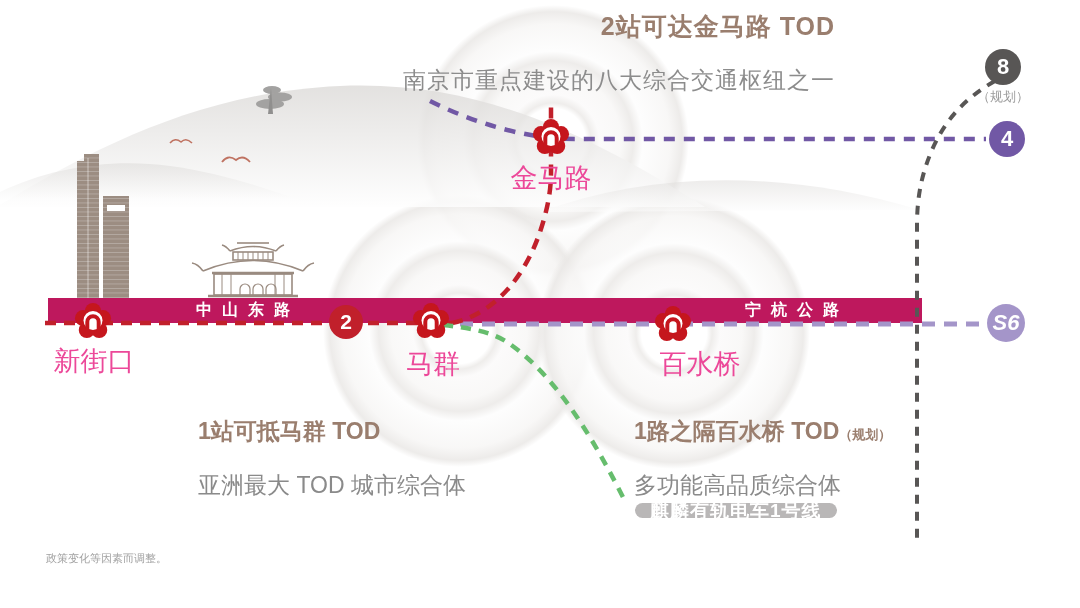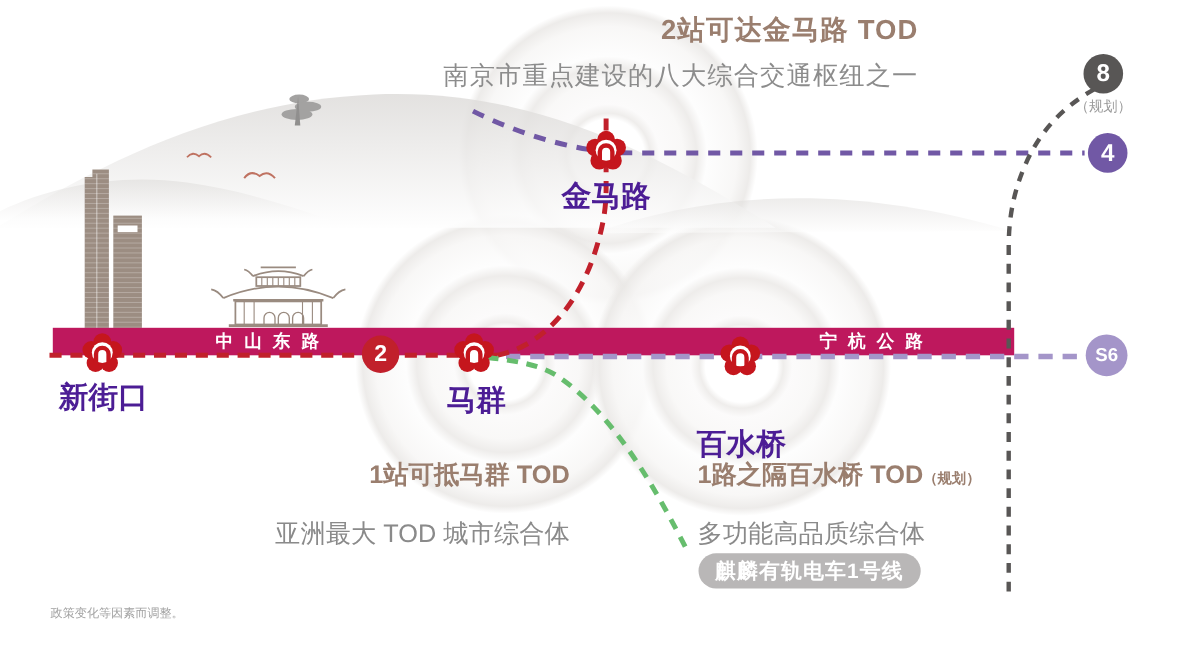--- a/index.html
+++ b/index.html
@@ -16,33 +16,33 @@
       #eae8e6 95%, rgba(255,255,255,0) 100%);
   }
   .svg-layer{position:absolute;left:0;top:0;pointer-events:none;}
   .road-bar{position:absolute;left:48px;top:298px;width:874px;height:25px;background:#be185d;z-index:2;}
   .road-label{position:absolute;top:2px;color:#ffffff;font-size:16px;font-weight:bold;letter-spacing:10px;white-space:nowrap;}
   .badge{position:absolute;border-radius:50%;color:#fff;display:flex;align-items:center;justify-content:center;
     font-weight:bold;z-index:6;}
   .badge-2{left:329px;top:305px;width:34px;height:34px;background:#c1202b;font-size:21px;}
   .badge-4{left:989px;top:121px;width:36px;height:36px;background:#7158a5;font-size:22px;}
   .badge-8{left:985px;top:49px;width:36px;height:36px;background:#585655;font-size:22px;}
-  .badge-s6{left:987px;top:304px;width:38px;height:38px;background:#a495c9;font-size:17px;z-index:6;}
+  .badge-s6{left:987px;top:304px;width:38px;height:38px;background:#a495c9;font-size:22px;z-index:6;font-style:italic;}
   .badge-note{position:absolute;left:973px;top:88px;width:60px;text-align:center;font-size:13px;color:#9b9b9b;z-index:6;}
-  .station-label{position:absolute;transform:translateX(-50%);font-size:27px;font-weight:700;color:#4c1d95;white-space:nowrap;z-index:6;}
+  .station-label{position:absolute;transform:translateX(-50%);font-size:27px;font-weight:400;color:#ec4899;white-space:nowrap;z-index:6;}
   .title-block{position:absolute;left:255px;top:10px;width:580px;text-align:right;z-index:6;}
   .title-main{font-size:25px;font-weight:bold;color:#9a7e6e;letter-spacing:1px;}
-  .title-sub{margin-top:10px;font-size:23px;color:#8c8c8c;letter-spacing:1px;}
+  .title-sub{margin-top:22px;font-size:23px;color:#8c8c8c;letter-spacing:1px;}
   .annot{position:absolute;z-index:6;}
-  .annot-maqun{left:198px;top:416px;width:320px;text-align:right;}
+  .annot-maqun{left:198px;top:416px;width:320px;text-align:left;}
   .annot-bsq{left:634px;top:416px;width:300px;text-align:left;}
   .annot-h{font-size:23px;font-weight:bold;color:#9a7e6e;white-space:nowrap;}
   .annot-h .small-note{font-size:13px;font-weight:bold;color:#9a7e6e;}
   .annot-s{margin-top:23px;font-size:23px;color:#8a8a8a;white-space:nowrap;}
-  .tram-pill{position:absolute;left:635px;top:503px;height:32px;padding:0 15px;border-radius:17px;
+  .tram-pill{position:absolute;left:635px;top:503px;height:15px;padding:0 15px;border-radius:17px;
     background:#b9b7b7;color:#fff;font-size:19px;font-weight:bold;letter-spacing:1px;
     display:flex;align-items:center;z-index:6;white-space:nowrap;}
   .footer{position:absolute;left:46px;top:549px;width:1010px;font-size:11px;line-height:19px;color:#a2a2a2;z-index:6;}
 </style>
 </head>
 <body>
 
 <div class="stage">
 
   <div class="halo" style="left:417px;top:5px;"></div>
@@ -140,21 +140,21 @@
   </svg>
 
   <div class="badge badge-2">2</div>
   <div class="badge badge-4">4</div>
   <div class="badge badge-8">8</div>
   <div class="badge-note">（规划）</div>
   <div class="badge badge-s6">S6</div>
 
   <div class="station-label" style="left:94px;top:343px;">新街口</div>
   <div class="station-label" style="left:433px;top:346px;">马群</div>
-  <div class="station-label" style="left:674px;top:346px;margin-top:40px;">百水桥</div>
+  <div class="station-label" style="left:700px;top:346px;">百水桥</div>
   <div class="station-label" style="left:551px;top:160px;">金马路</div>
 
   <div class="title-block">
     <div class="title-main">2站可达金马路 TOD</div>
     <div class="title-sub">南京市重点建设的八大综合交通枢纽之一</div>
   </div>
 
   <div class="annot annot-maqun">
     <div class="annot-h">1站可抵马群 TOD</div>
     <div class="annot-s">亚洲最大 TOD 城市综合体</div>

